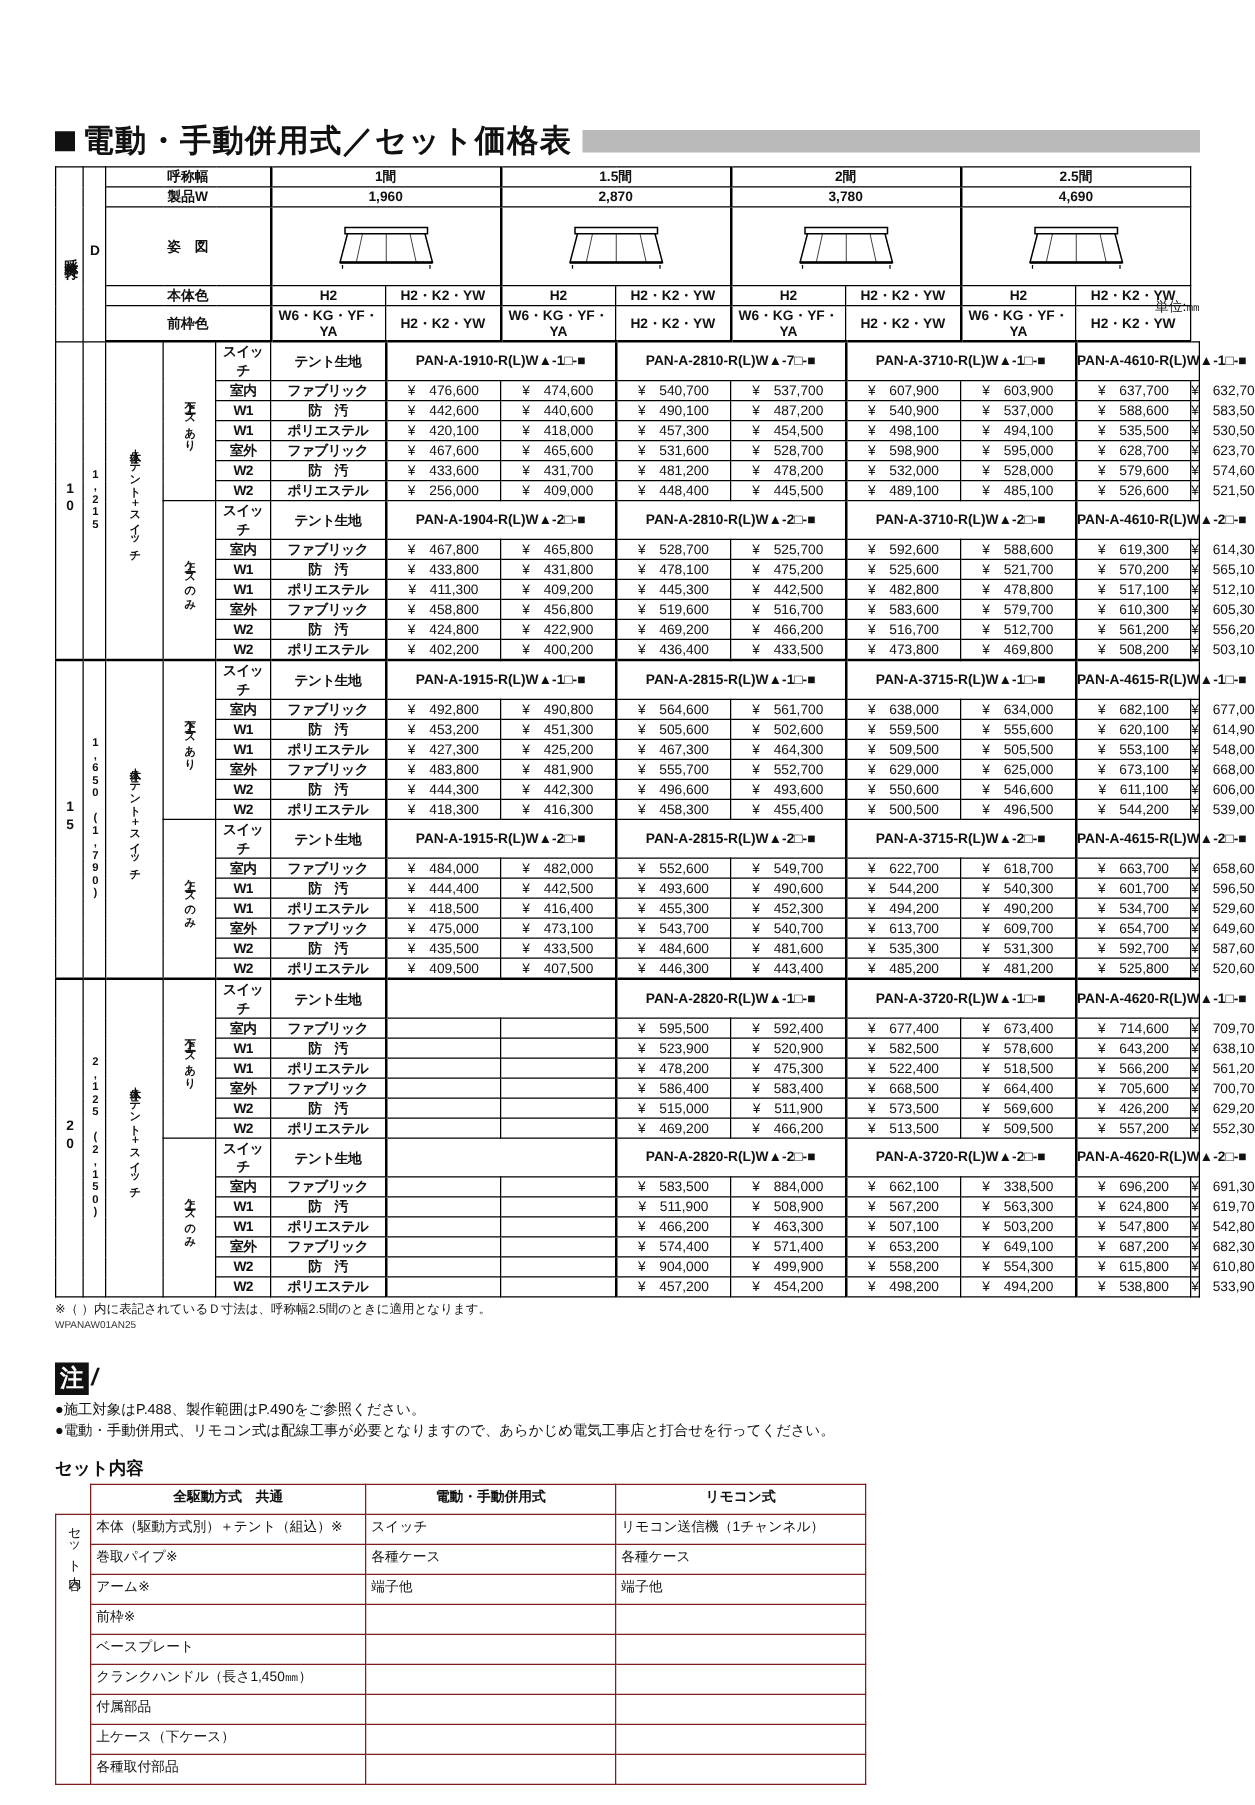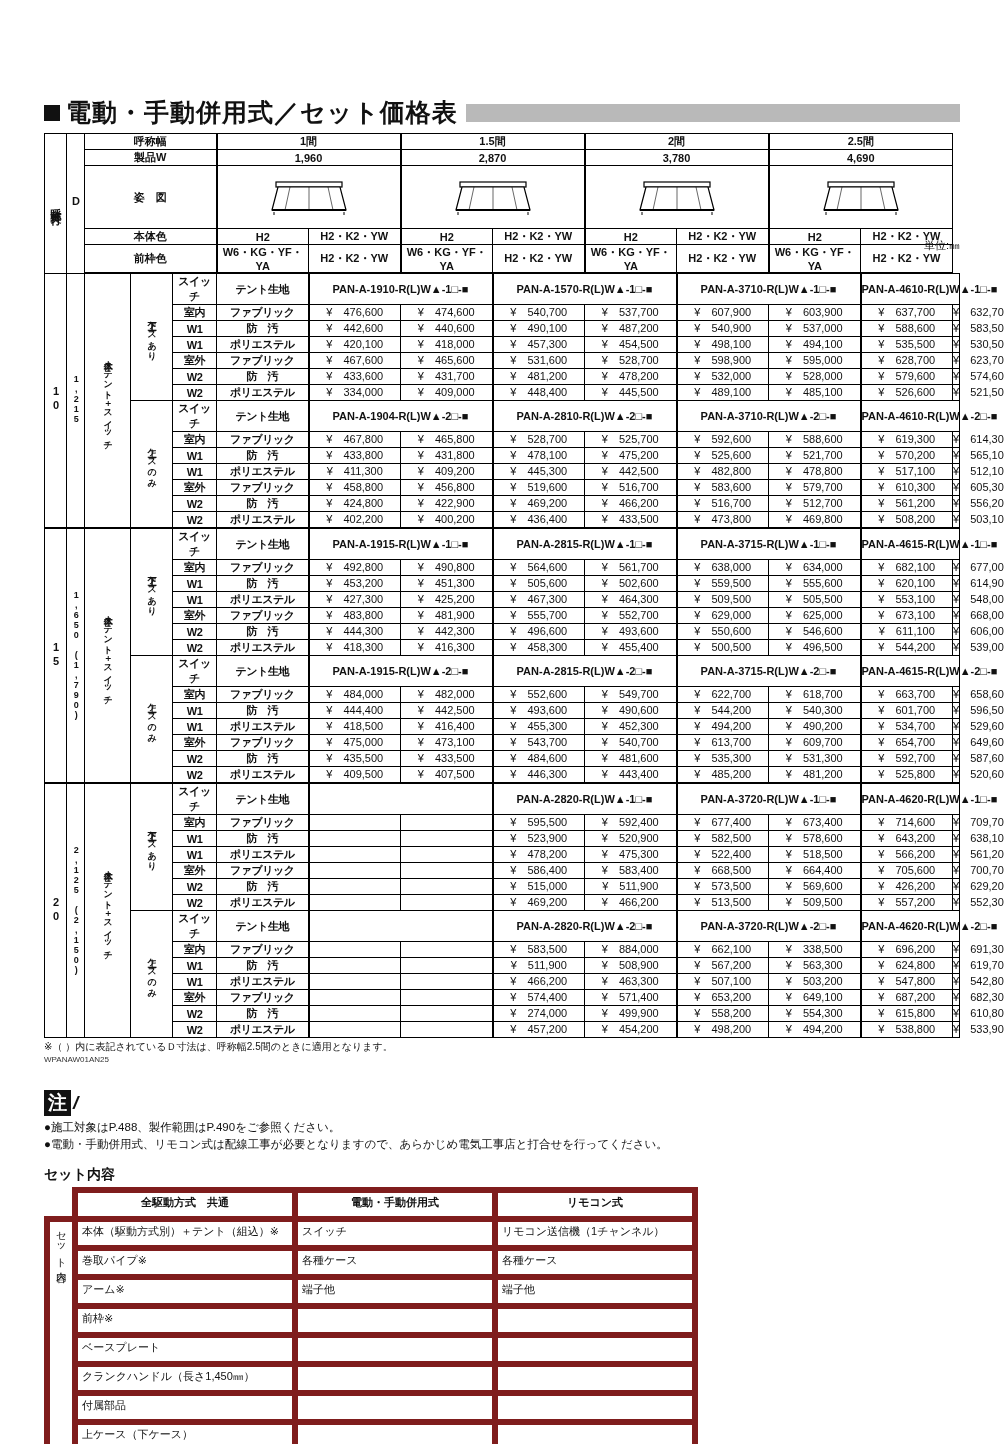--- a/index.html
+++ b/index.html
@@ -40,21 +40,21 @@
 
   
   .notes{margin:26px 0 0 44px;}
   .notes-head{display:flex;align-items:center;margin-bottom:4px;}
   .notes-head .k{font-size:19px;font-weight:bold;background:#111;color:#fff;padding:0 4px;}
   .notes-head .slash{font-size:19px;font-weight:bold;margin-left:2px;font-style:italic;}
   .notes p{margin:2px 0;font-size:11.5px;}
 
   .sec-title{margin:14px 0 3px 44px;font-size:14px;font-weight:bold;}
   table.set{border-collapse:collapse;margin-left:44px;width:648px;table-layout:fixed;}
-  table.set td{border:6px solid #7f1d1d;font-size:11px;padding:2px 4px;vertical-align:top;height:19px;}
+  table.set td{border:1px solid #7f1d1d;font-size:11px;padding:2px 4px;vertical-align:top;height:19px;}
   table.set td.h{text-align:center;font-weight:bold;}
   .vlabel{writing-mode:vertical-rl;text-orientation:upright;font-size:10.5px;letter-spacing:1px;line-height:1.1;}
 </style>
 </head>
 <body>
 
 <div class="page">
 
   <div class="title-row">
     <div class="title-sq"></div>
@@ -172,21 +172,21 @@
             <td class="hdr thickB lbl9">H2・K2・YW</td>
           </tr>
           <tr>
             <td rowspan="14" class="hdr"><span class="vert">10</span></td>
             <td rowspan="14" class="hdr"><span class="vert-s">1,215</span></td>
             <td rowspan="14" class="hdr" style="width:22px"><span class="vert-s">本体＋テント＋スイッチ</span></td>
             <td rowspan="7" class="hdr"><span class="vert-s">上下ケースあり</span></td>
             <td class="hdr lbl8">スイッチ</td>
             <td class="hdr lbl8">テント生地</td>
             <td colspan="2" class="pcode price-l thickL">PAN-A-1910-R(L)W▲-1□-■</td>
-            <td colspan="2" class="pcode price-l thickL">PAN-A-1570-R(L)W▲-1□-■</td>
+            <td colspan="2" class="pcode price-l thickL">PAN-A-2810-R(L)W▲-7□-■</td>
             <td colspan="2" class="pcode price-l thickL">PAN-A-3710-R(L)W▲-1□-■</td>
             <td colspan="2" class="pcode price-l thickL">PAN-A-4610-R(L)W▲-1□-■</td>
           </tr>
           <tr>
             <td class="hdr lbl8">室内</td>
             <td class="hdr lbl8">ファブリック</td>
             <td class="price thickL">¥　476,600</td>
             <td class="price">¥　474,600</td>
             <td class="price thickL">¥　540,700</td>
             <td class="price">¥　537,700</td>
@@ -239,21 +239,21 @@
             <td class="price thickL">¥　481,200</td>
             <td class="price">¥　478,200</td>
             <td class="price thickL">¥　532,000</td>
             <td class="price">¥　528,000</td>
             <td class="price thickL">¥　579,600</td>
             <td class="price">¥　574,600</td>
           </tr>
           <tr>
             <td class="hdr lbl8">W2</td>
             <td class="hdr lbl8">ポリエステル</td>
-            <td class="price thickL">¥　334,000</td>
+            <td class="price thickL">¥　256,000</td>
             <td class="price">¥　409,000</td>
             <td class="price thickL">¥　448,400</td>
             <td class="price">¥　445,500</td>
             <td class="price thickL">¥　489,100</td>
             <td class="price">¥　485,100</td>
             <td class="price thickL">¥　526,600</td>
             <td class="price">¥　521,500</td>
           </tr>
           <tr>
             <td rowspan="7" class="hdr"><span class="vert-s">上ケースのみ</span></td>
@@ -640,21 +640,21 @@
             <td class="price thickL">¥　653,200</td>
             <td class="price">¥　649,100</td>
             <td class="price thickL">¥　687,200</td>
             <td class="price">¥　682,300</td>
           </tr>
           <tr>
             <td class="hdr lbl8">W2</td>
             <td class="hdr lbl8">防　汚</td>
             <td class="price thickL empty"></td>
             <td class="price empty"></td>
-            <td class="price thickL">¥　274,000</td>
+            <td class="price thickL">¥　904,000</td>
             <td class="price">¥　499,900</td>
             <td class="price thickL">¥　558,200</td>
             <td class="price">¥　554,300</td>
             <td class="price thickL">¥　615,800</td>
             <td class="price">¥　610,800</td>
           </tr>
           <tr>
             <td class="hdr lbl8">W2</td>
             <td class="hdr lbl8">ポリエステル</td>
             <td class="price thickL empty"></td>

